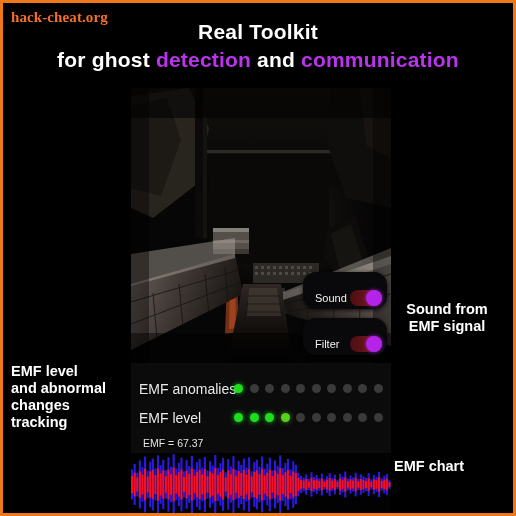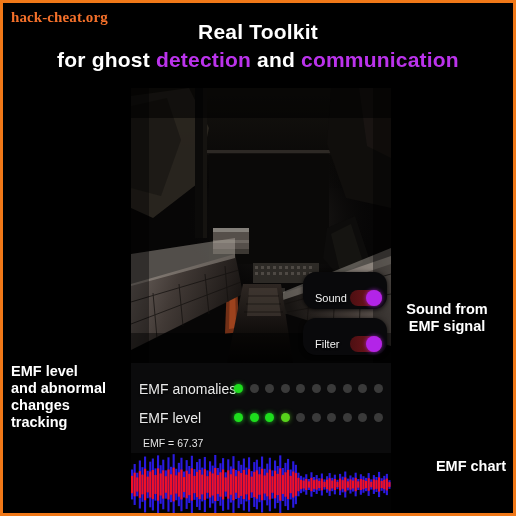--- a/index.html
+++ b/index.html
@@ -152,21 +152,21 @@
   
   .callout {
     position:absolute;
     color:#ffffff; font-weight:700;
     font-size:14.5px; line-height:17px;
     z-index:35;
     text-shadow:0 1px 3px #000;
   }
   #callout-sound { right:7px; top:298px; text-align:center; width:118px; }
   #callout-emf-level { left:8px; top:360px; text-align:left; width:118px; }
-  #callout-chart { right:7px; top:455px; text-align:right; width:112px; }
+  #callout-chart { right:7px; top:455px; text-align:left; width:112px; }
 </style>
 </head>
 <body>
 
 <div id="screen">
 
   <div id="app-screen">
 
     <div id="camera-feed">
       <svg viewBox="0 0 260 275" preserveAspectRatio="none">

